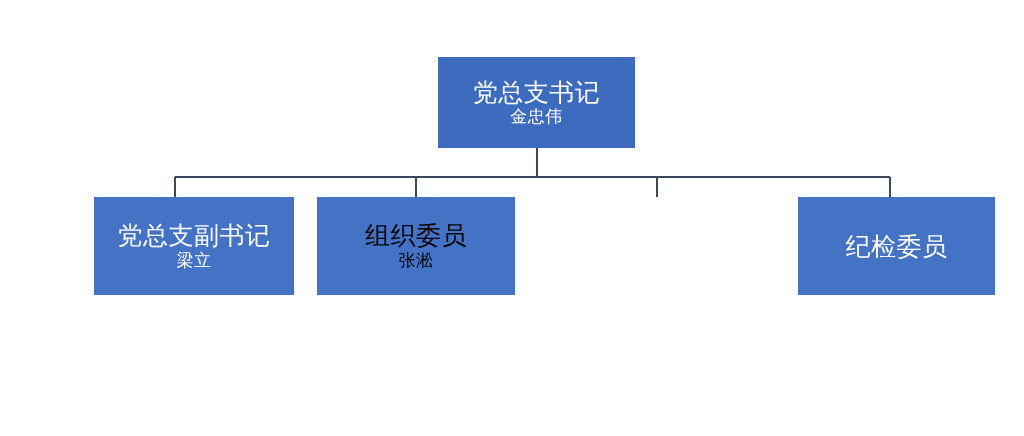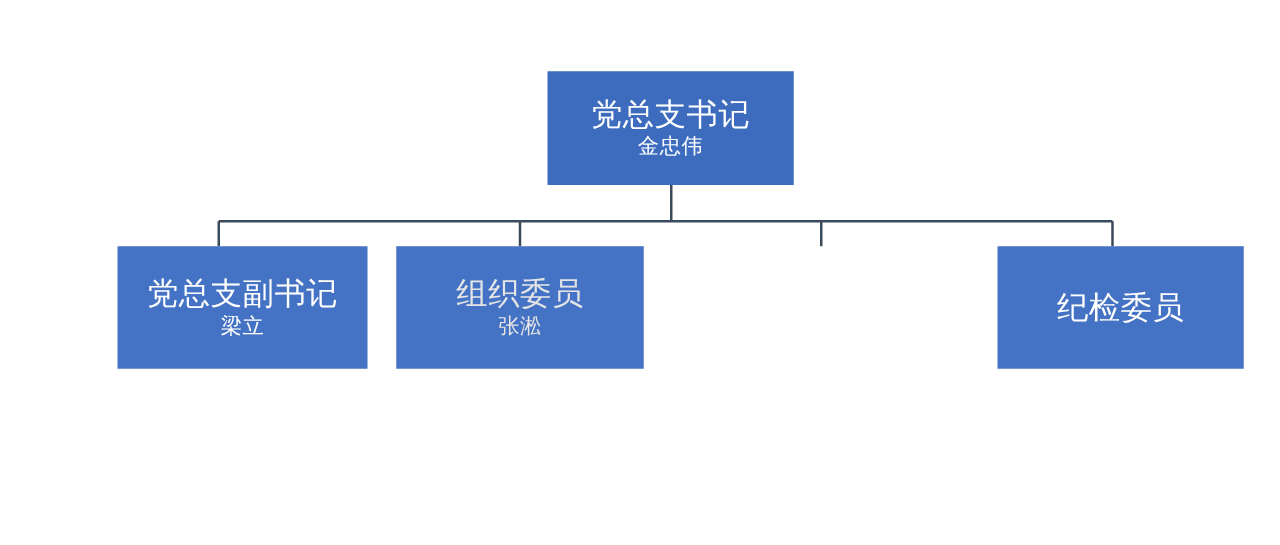--- a/index.html
+++ b/index.html
@@ -103,21 +103,21 @@
   <div class="node node-root" id="node-root" style="background: rgb(61, 108, 191); color: rgb(255, 255, 255);">
     <span class="node-line node-title">党总支书记</span>
     <span class="node-line node-person">金忠伟</span>
   </div>
 
   <div class="node node-child" id="node-child-0" style="background: rgb(68, 114, 196); color: rgb(255, 255, 255);">
     <span class="node-line node-title">党总支副书记</span>
     <span class="node-line node-person">梁立</span>
   </div>
 
-  <div class="node node-child" id="node-child-1" style="background: rgb(68, 114, 196); color: #e5e5e5;">
+  <div class="node node-child" id="node-child-1" style="background: rgb(68, 114, 196); color: #000000;">
     <span class="node-line node-title">组织委员</span>
     <span class="node-line node-person">张淞</span>
   </div>
 
 
   <div class="node node-child" id="node-child-3" style="background: rgb(68, 114, 196); color: rgb(255, 255, 255); gap: 26px;">
     <span class="node-line node-title">纪检委员</span>
   </div>
 
 </div>

